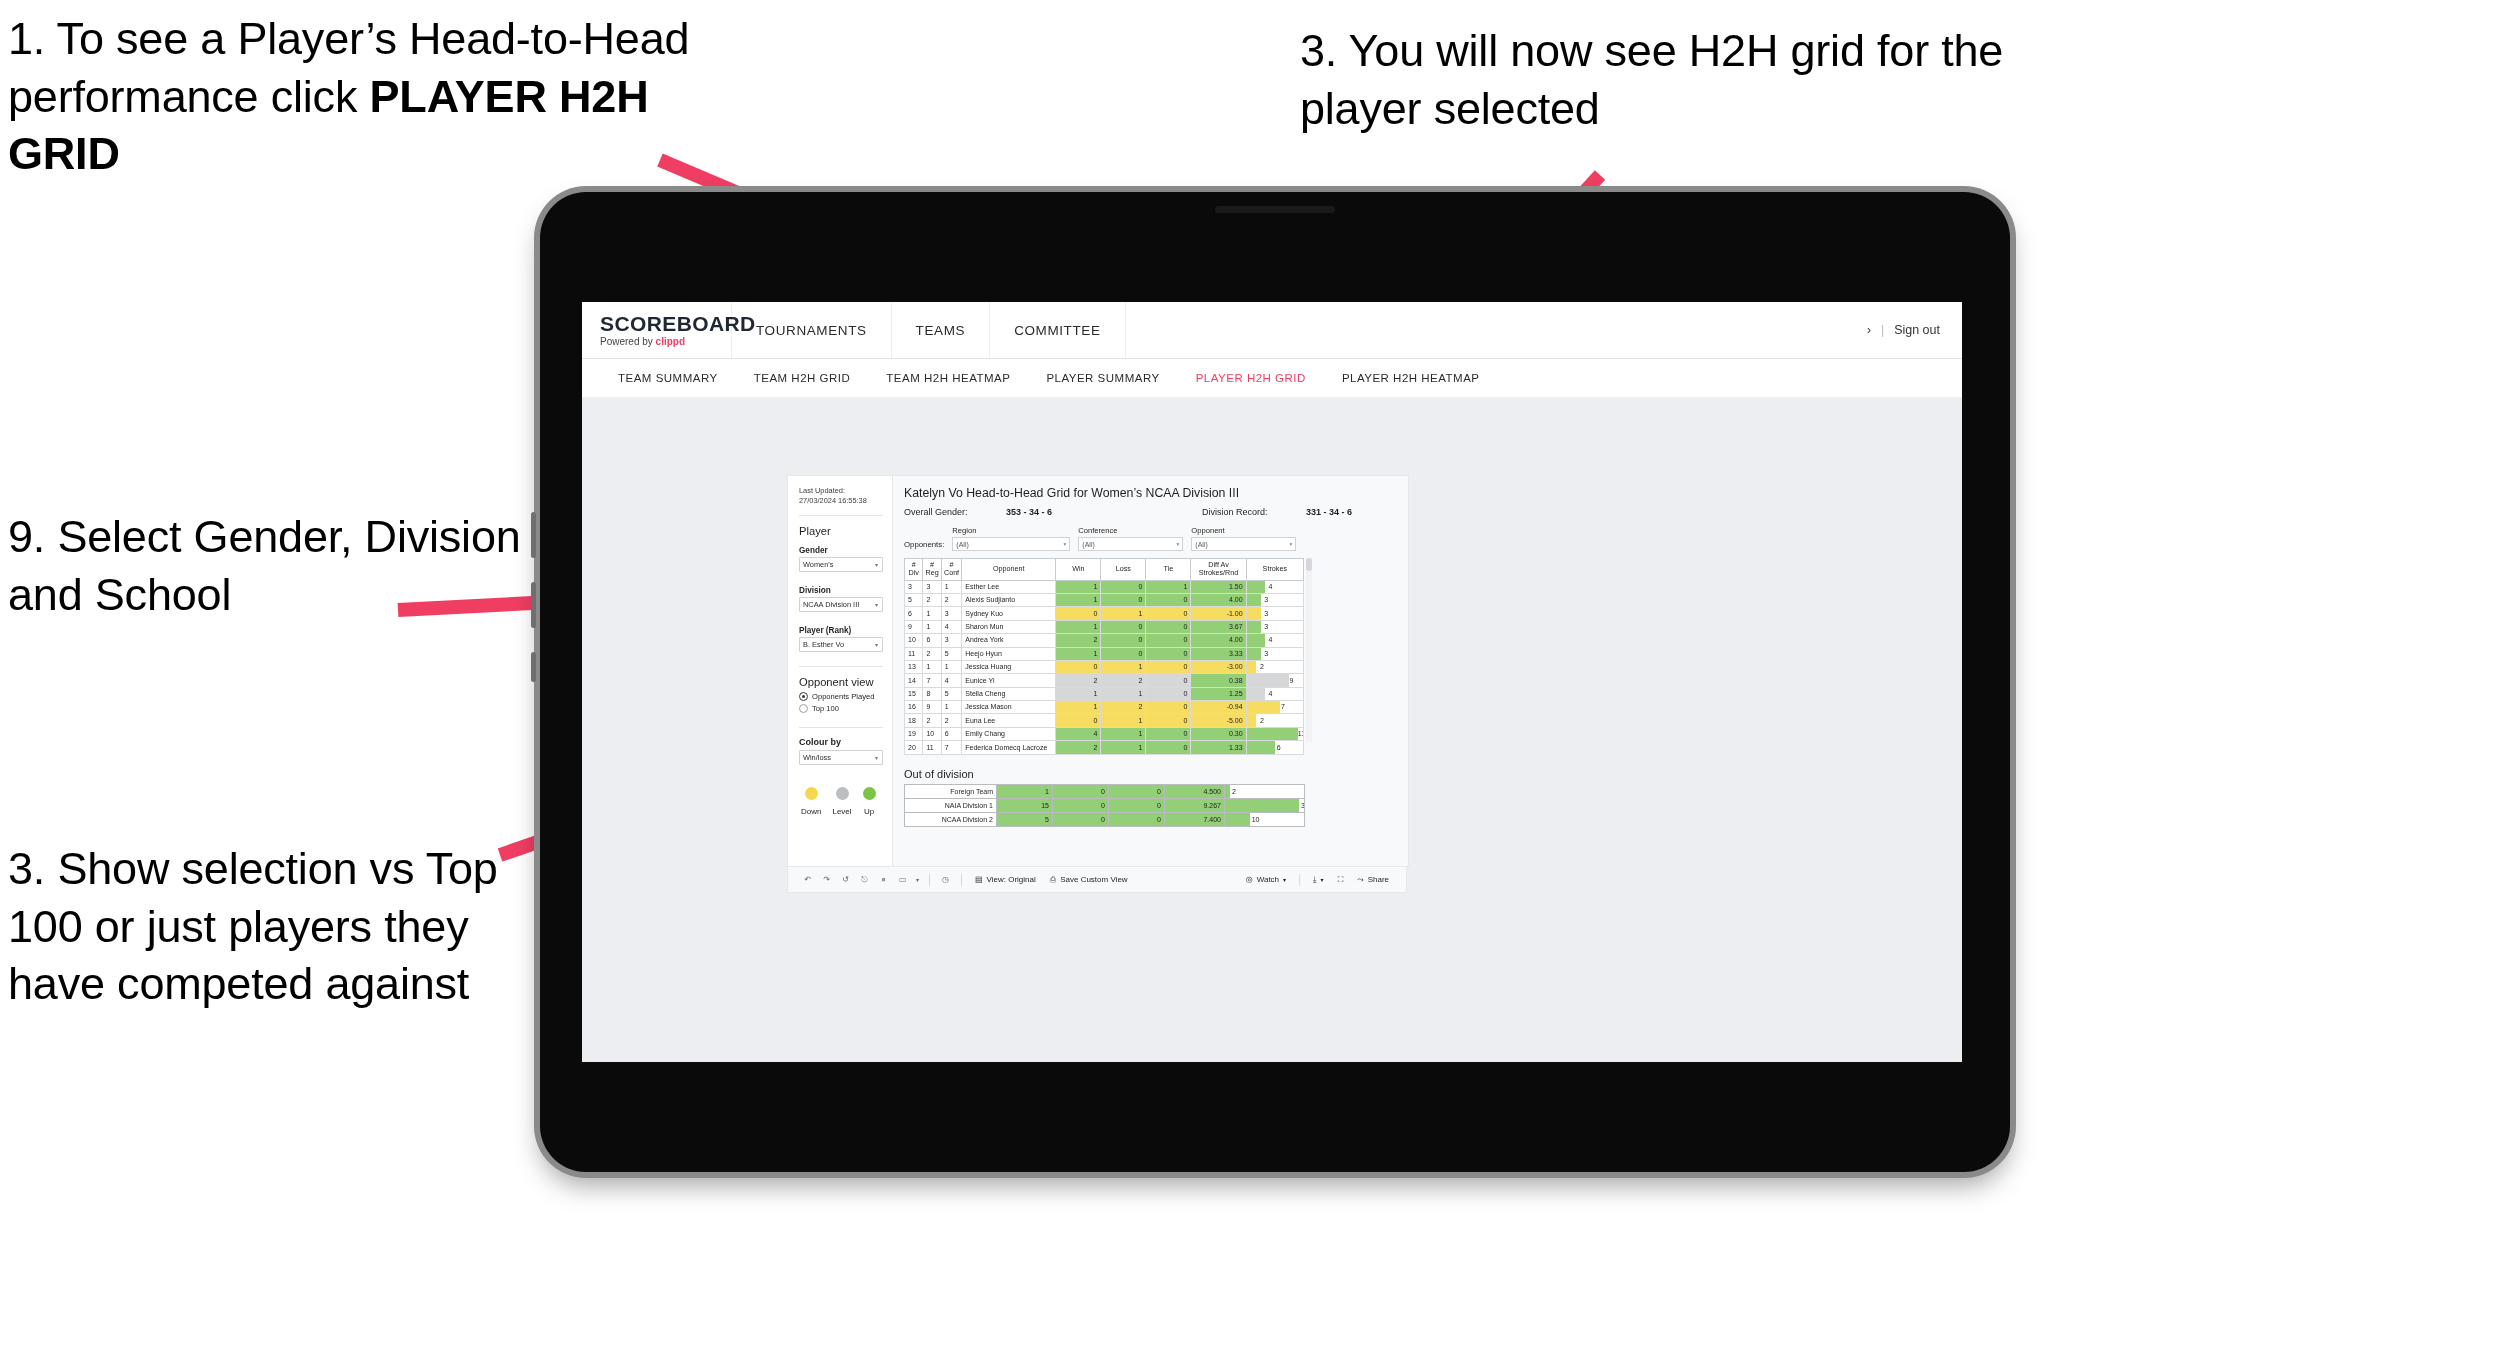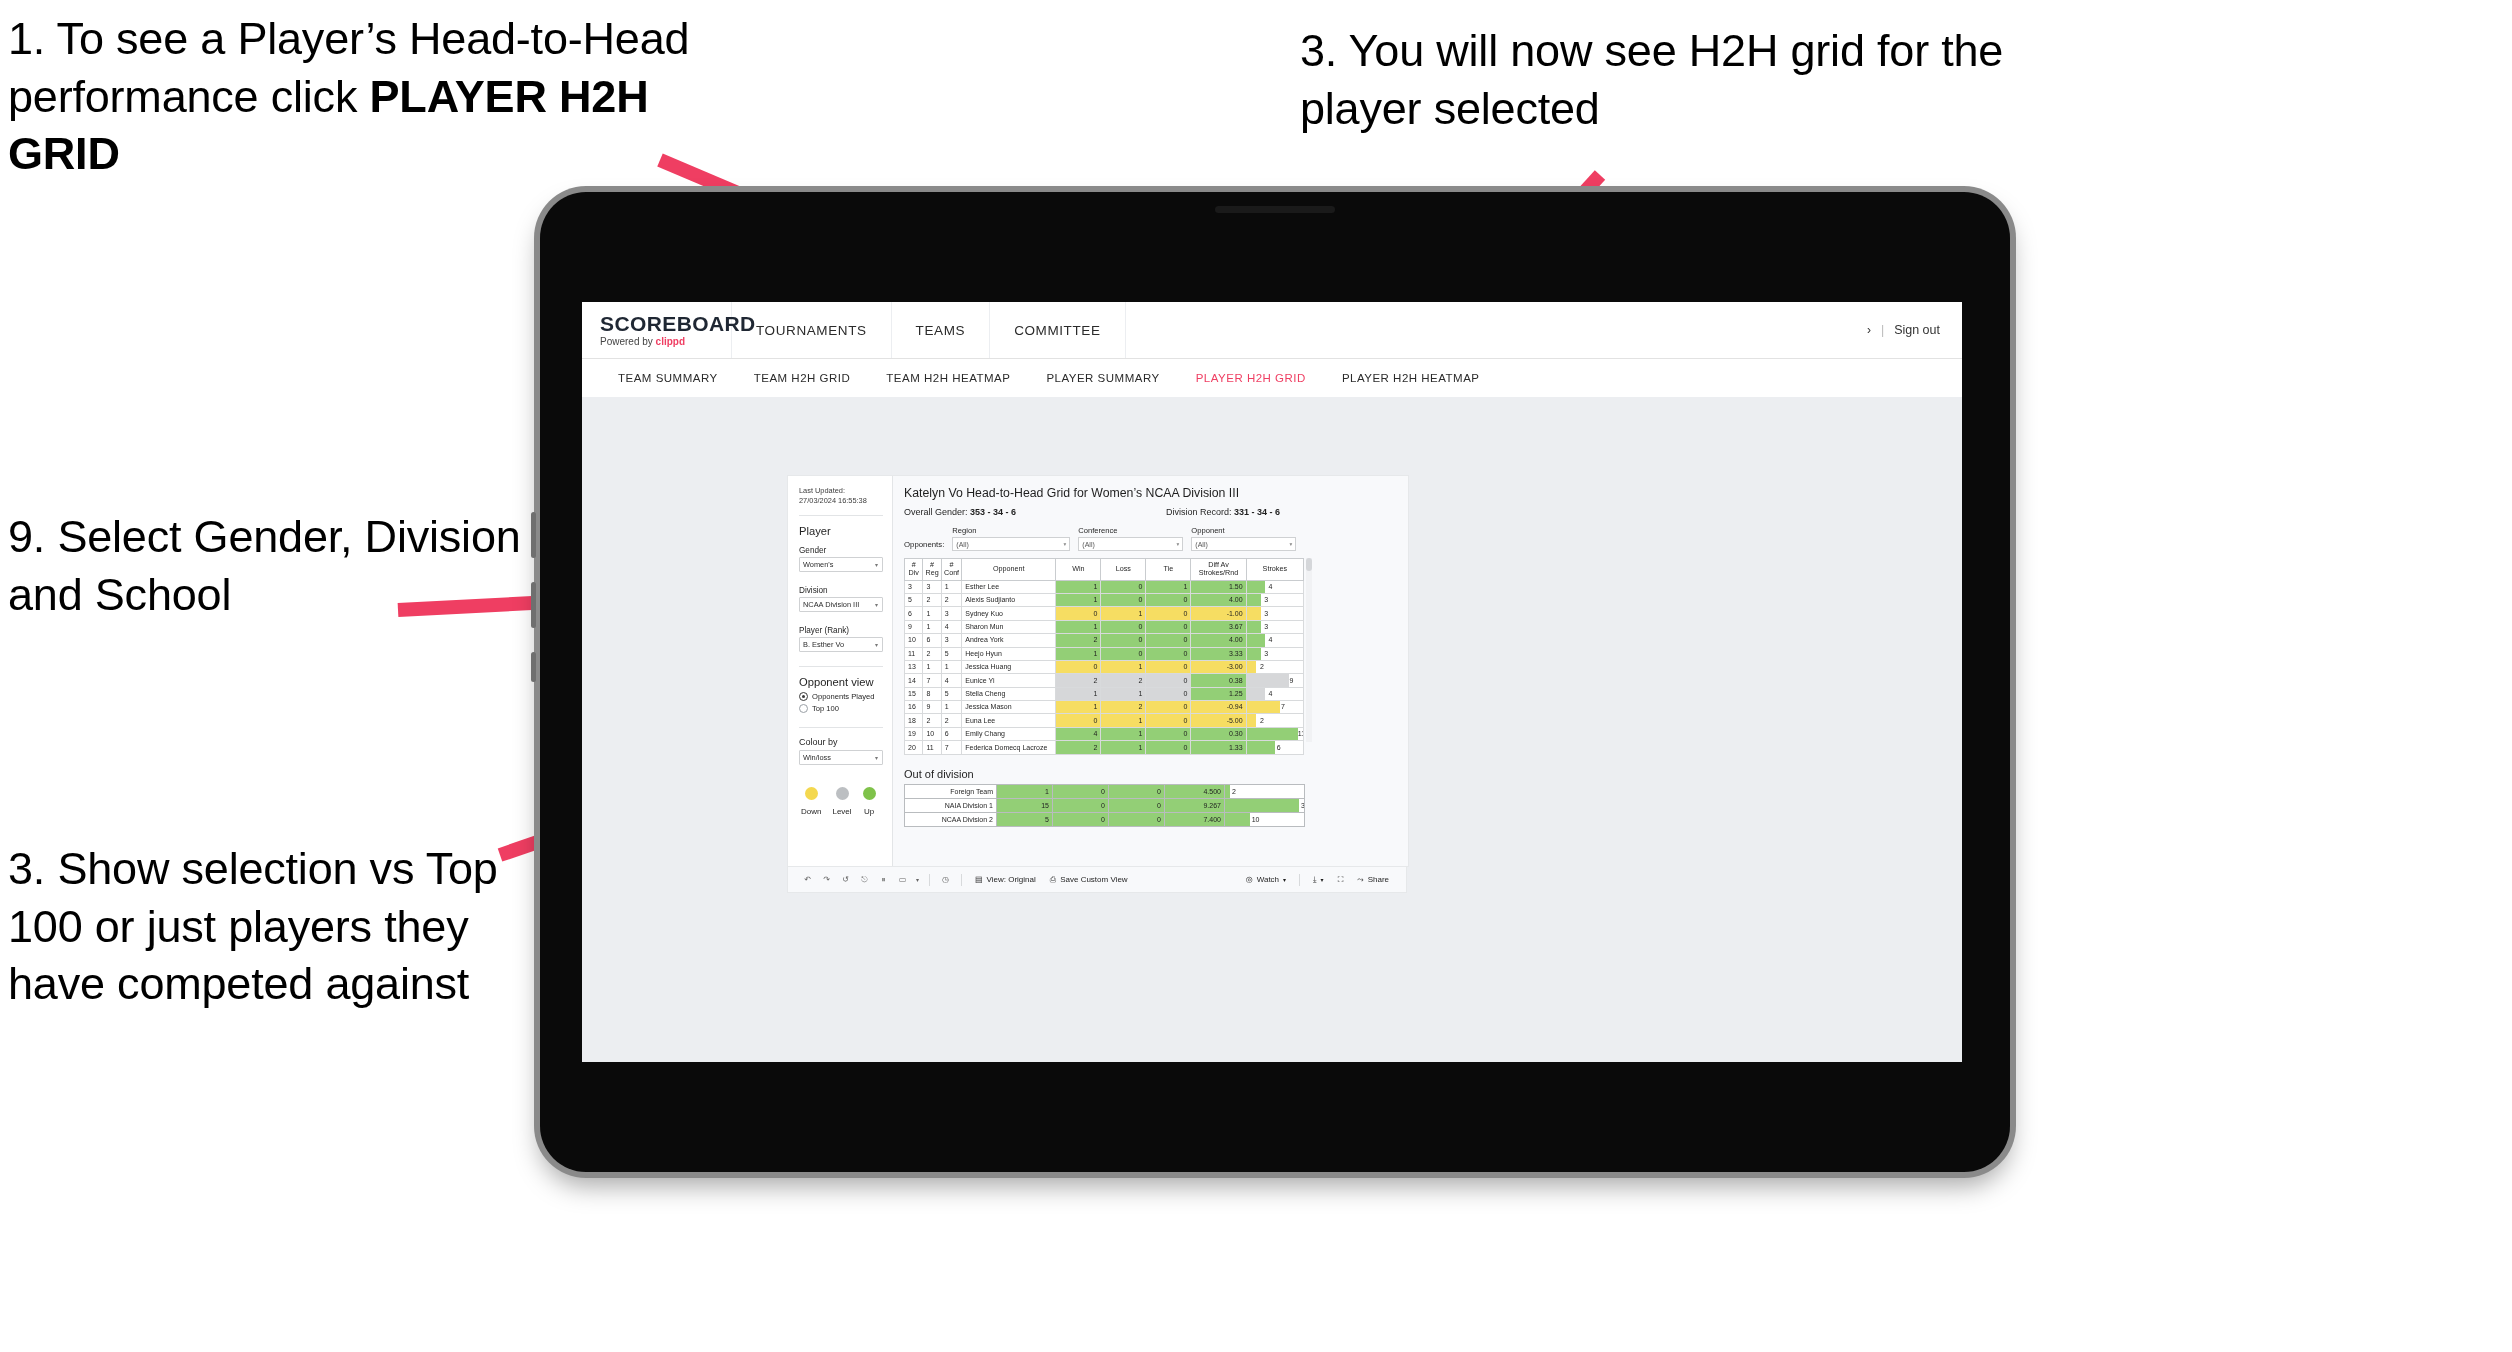--- a/index.html
+++ b/index.html
@@ -102,21 +102,21 @@
   }
 
   
   #filters{
     width:105px;background:#fff;border-right:1px solid #e3e5e7;
     padding:10px 9px 0 11px;box-sizing:border-box;flex:none;
   }
   .lastupd{font-size:7.4px;color:#3b3b3b;line-height:1.38;}
   .fdiv{height:1px;background:#e2e4e6;margin:9px 0 9px 0;}
   .f-h1{font-size:11.2px;color:#1f1f1f;margin:2px 0 9px 0;}
-  .f-lab{font-size:8.2px;color:#1f1f1f;font-weight:400;margin:0 0 2px 0;}
+  .f-lab{font-size:8.2px;color:#1f1f1f;font-weight:700;margin:0 0 2px 0;}
   .f-sel{
     height:13px;border:1px solid #cfd1d3;background:#fff;border-radius:1px;
     display:flex;align-items:center;padding:0 3px;margin-bottom:14px;
     font-size:7.4px;color:#2b2b2b;position:relative;cursor:pointer;
   }
   .f-sel .car{position:absolute;right:4px;font-size:6px;color:#7a7a7a;}
   .radio-row{display:flex;align-items:center;gap:4px;margin:3px 0;cursor:pointer;}
   .radio{
     width:7px;height:7px;border-radius:50%;border:1px solid #9aa0a6;background:#fff;
     position:relative;flex:none;
@@ -129,21 +129,21 @@
   .radio-lab{font-size:7.6px;color:#1f1f1f;}
   #legend{display:flex;gap:11px;margin-top:22px;padding-left:2px;}
   .leg{display:flex;flex-direction:column;align-items:center;gap:7px;}
   .leg .dot{width:13px;height:13px;border-radius:50%;}
   .leg .lt{font-size:8px;color:#1f1f1f;}
 
   
   #content{flex:1;padding:10px 9px 0 11px;box-sizing:border-box;position:relative;}
   #grid-title{font-size:12.3px;color:#1f1f1f;font-weight:400;margin-bottom:7px;}
   #records{display:flex;font-size:9px;color:#1f1f1f;margin-bottom:9px;}
-  #records b{font-weight:700;}
+  #records b{font-weight:700;margin-left:36px;}
   #rec-div{margin-left:150px;}
 
   #opp-filters{display:flex;align-items:flex-end;gap:8px;margin-bottom:7px;}
   .of-lab-wrap{display:flex;flex-direction:column;}
   .of-lab{font-size:7.6px;color:#1f1f1f;margin-bottom:2px;}
   .of-sel{
     height:12px;border:1px solid #cfd1d3;background:#fff;display:flex;align-items:center;
     padding:0 3px;font-size:7px;color:#555;position:relative;cursor:pointer;
   }
   .of-sel .car{position:absolute;right:3px;font-size:5.5px;color:#8a8a8a;}

